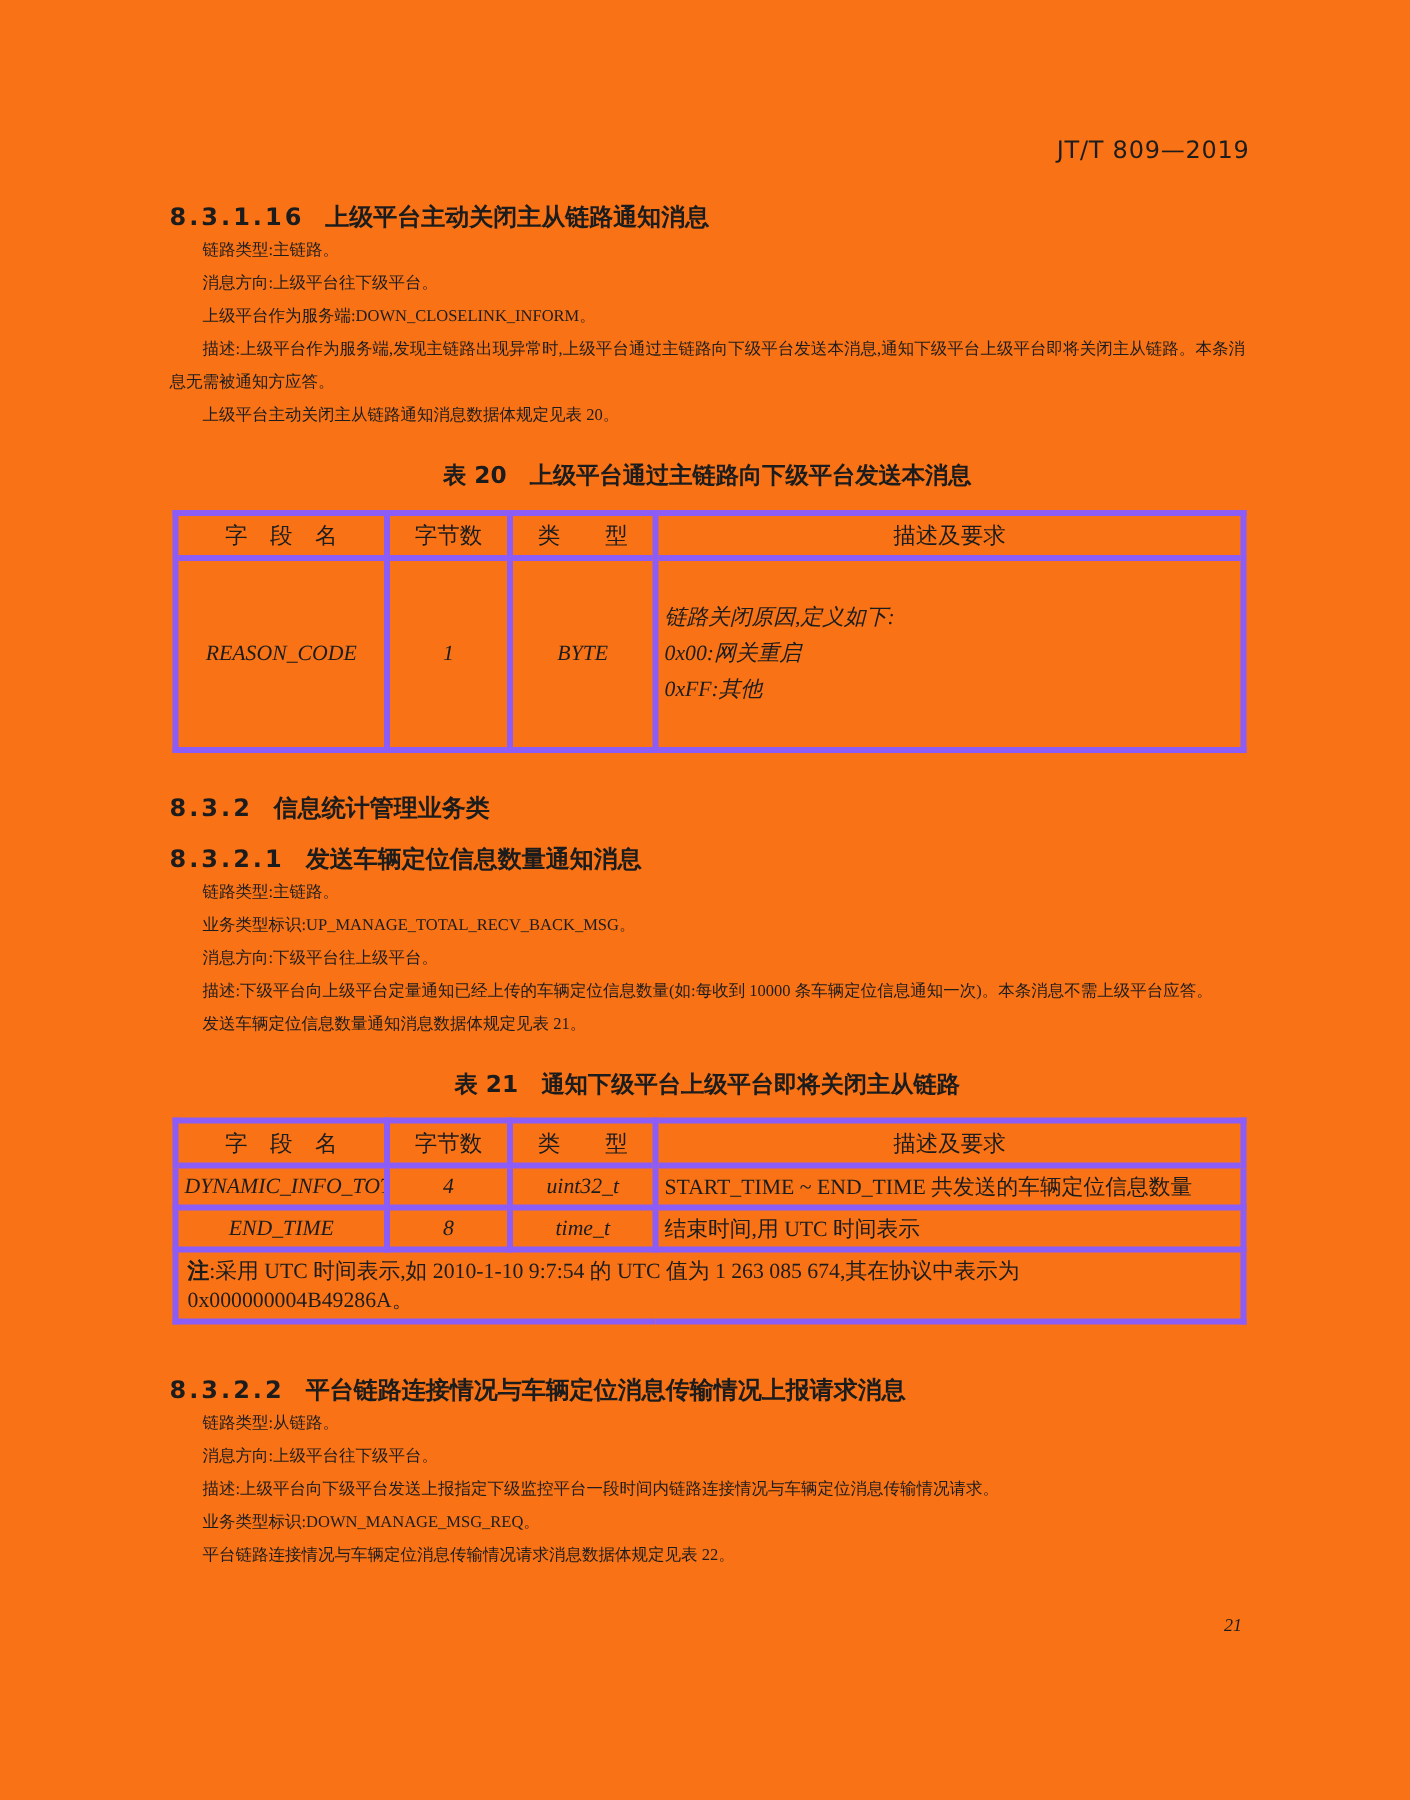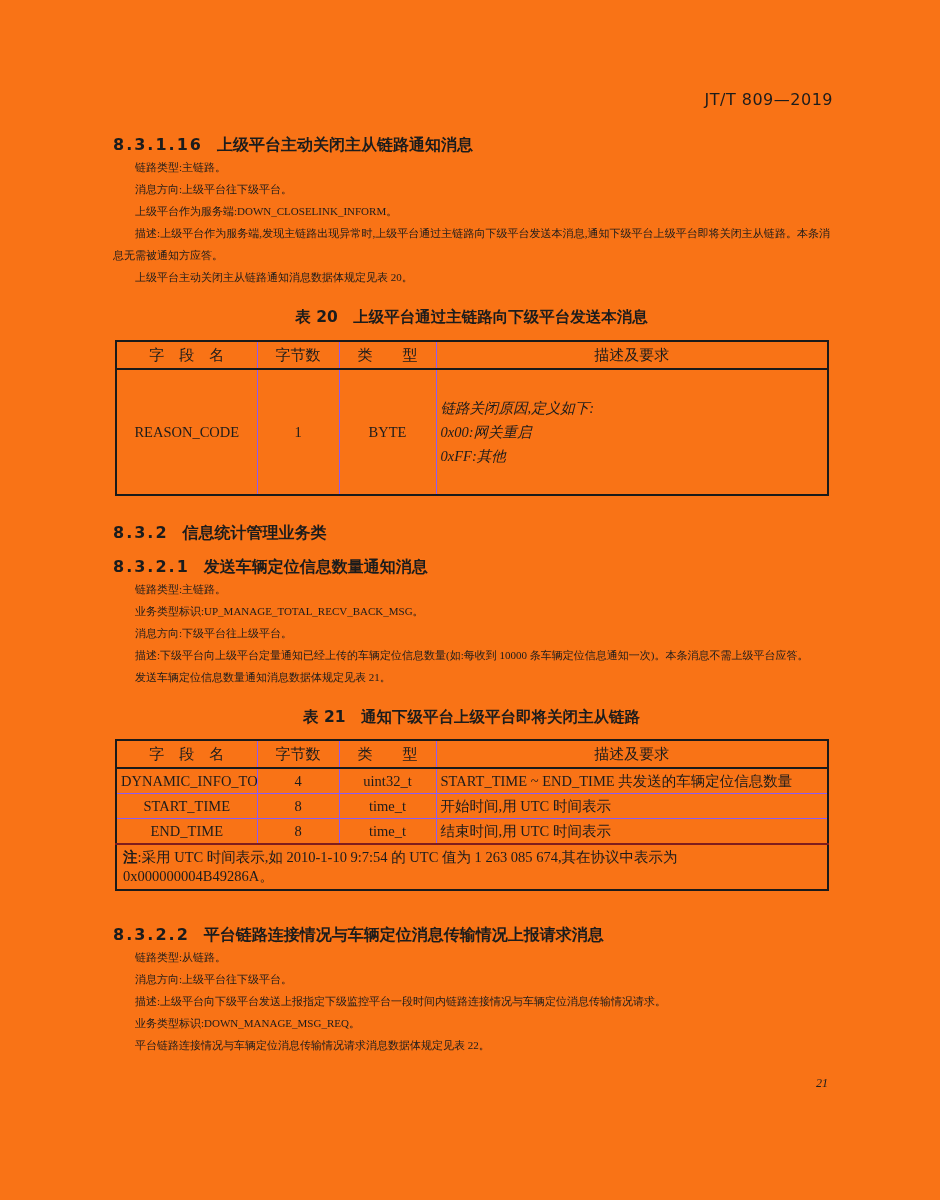--- a/index.html
+++ b/index.html
@@ -36,31 +36,31 @@
     text-align:center;margin:18px 0 0 0;
   }
   .tbl-caption .cap-label{margin-right:1em;}
   table.data-table{
     table-layout:fixed;border-collapse:collapse;
     width:712px;margin:12px 0 0 2px;
     border:2px solid #1a1a1a;
     font-size:14.5px;
   }
   table.data-table th, table.data-table td{
-    border:1px solid #8b5cf6;
+    border:4px solid #8b5cf6;
     vertical-align:middle;
     padding:2px 4px;
     overflow:hidden;
   }
   table.data-table th{
     font-weight:normal;font-size:15px;
     text-align:center;height:22px;
     border-bottom:2px solid #1a1a1a;
   }
-  td.c-center{text-align:center;}
+  td.c-center{text-align:center;font-style:italic;}
   td.c-desc{text-align:left;padding-left:32px;}
   #table-20{margin-top:12px;}
   #table-20 td{height:120px;}
   #table-20 .desc-line{line-height:24px;font-style:italic;}
   #table-21{margin-top:11px;}
   #table-21 td{height:20px;}
   #table-21 tr.note-row td{
     border-top:2px solid #7f1d1d;
     text-align:left;padding:3px 4px 3px 6px;height:20px;
   }
@@ -146,26 +146,20 @@
         </tr>
       </thead>
       <tbody>
         <tr>
           <td class="c-center">DYNAMIC_INFO_TOTAL</td>
           <td class="c-center">4</td>
           <td class="c-center">uint32_t</td>
           <td class="c-desc">START_TIME ~ END_TIME 共发送的车辆定位信息数量</td>
         </tr>
         <tr>
-          <td class="c-center">START_TIME</td>
-          <td class="c-center">8</td>
-          <td class="c-center">time_t</td>
-          <td class="c-desc">开始时间,用 UTC 时间表示</td>
-        </tr>
-        <tr>
           <td class="c-center">END_TIME</td>
           <td class="c-center">8</td>
           <td class="c-center">time_t</td>
           <td class="c-desc">结束时间,用 UTC 时间表示</td>
         </tr>
         <tr class="note-row">
           <td colspan="4"><span class="note-label">注</span><span>:采用 UTC 时间表示,如 2010-1-10 9:7:54 的 UTC 值为 1 263 085 674,其在协议中表示为 0x000000004B49286A。</span></td>
         </tr>
       </tbody>
     </table>

